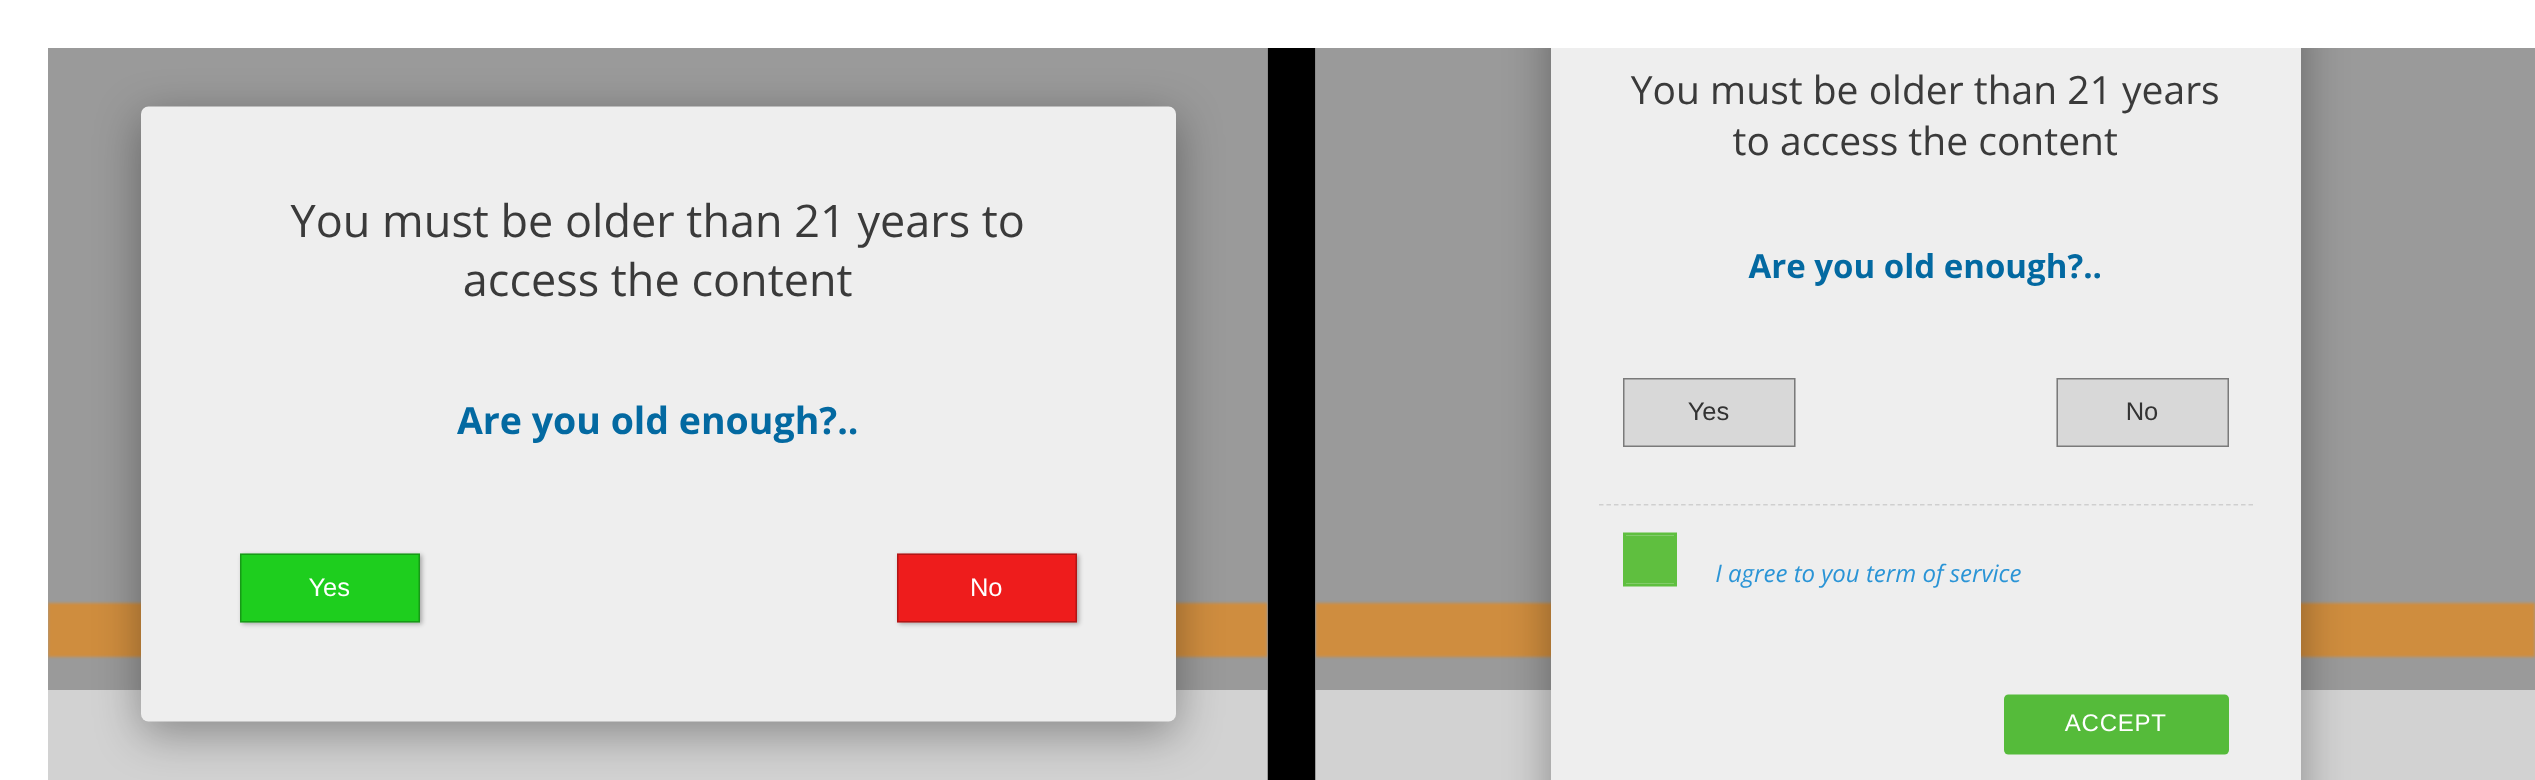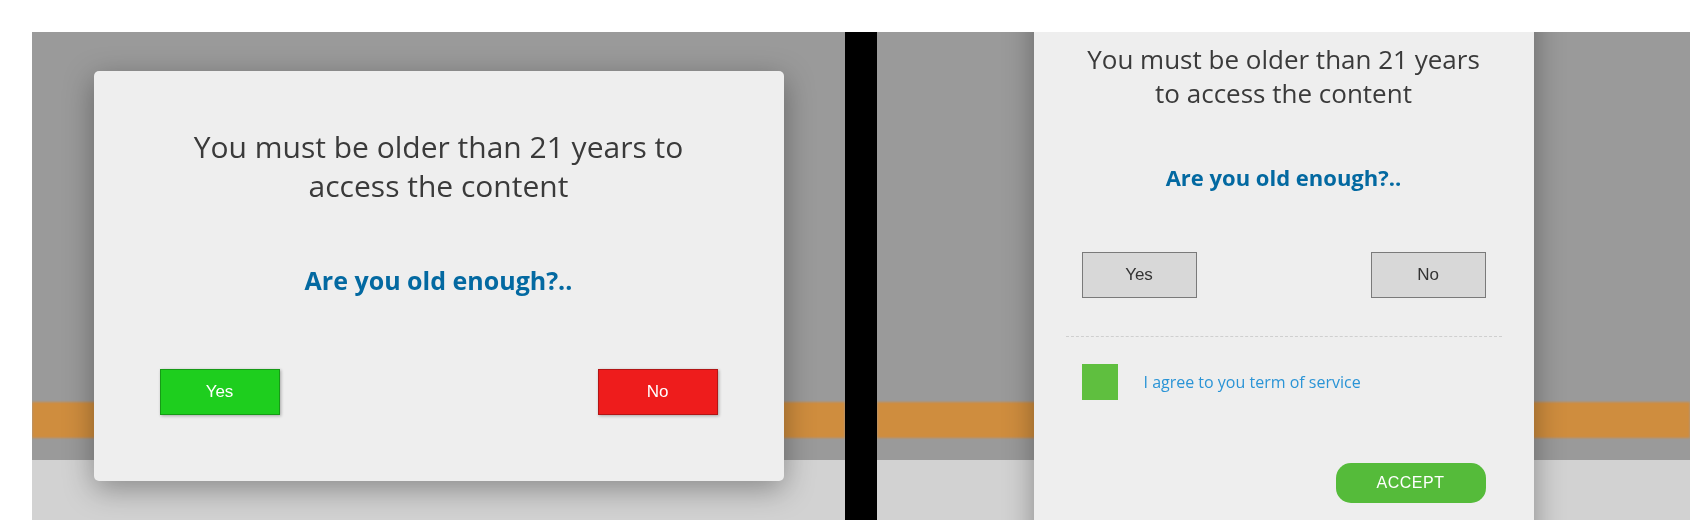--- a/index.html
+++ b/index.html
@@ -107,23 +107,23 @@
       border: 1px solid #7a7a7a;
       box-shadow: none;
       min-width: 115px;
       padding: 12px 20px;
     }
     .terms-row {
       border-top: 1px dashed #cfcfcf;
       margin-top: 22px;
       padding-top: 18px;
       display: flex;
-      align-items: center;
       gap: 10px;
       text-align: left;
+      font-style: italic;
     }
     .terms-checkbox {
       width: 16px;
       height: 16px;
       border: 2px solid #5fbf3f;
       display: inline-flex;
       align-items: center;
       justify-content: center;
       background: #fff;
       cursor: pointer;
@@ -147,21 +147,21 @@
     .footer-btn {
       min-width: 150px;
       padding: 11px 28px;
       font-size: 16px;
       border: none;
       border-radius: 3px;
       cursor: pointer;
       color: #fff;
       letter-spacing: 0.5px;
     }
-    .footer-btn.accept { background: #55bb3a; border-radius: 15px; }
+    .footer-btn.accept { background: #55bb3a; }
     .footer-btn.decline { background: #d94444; }
   </style>
 </head>
 <body>
 
 <div class="pane left">
   <div class="bg-decor">
     <div class="bg-bar mid"></div>
     <div class="bg-strip"></div>
   </div>

